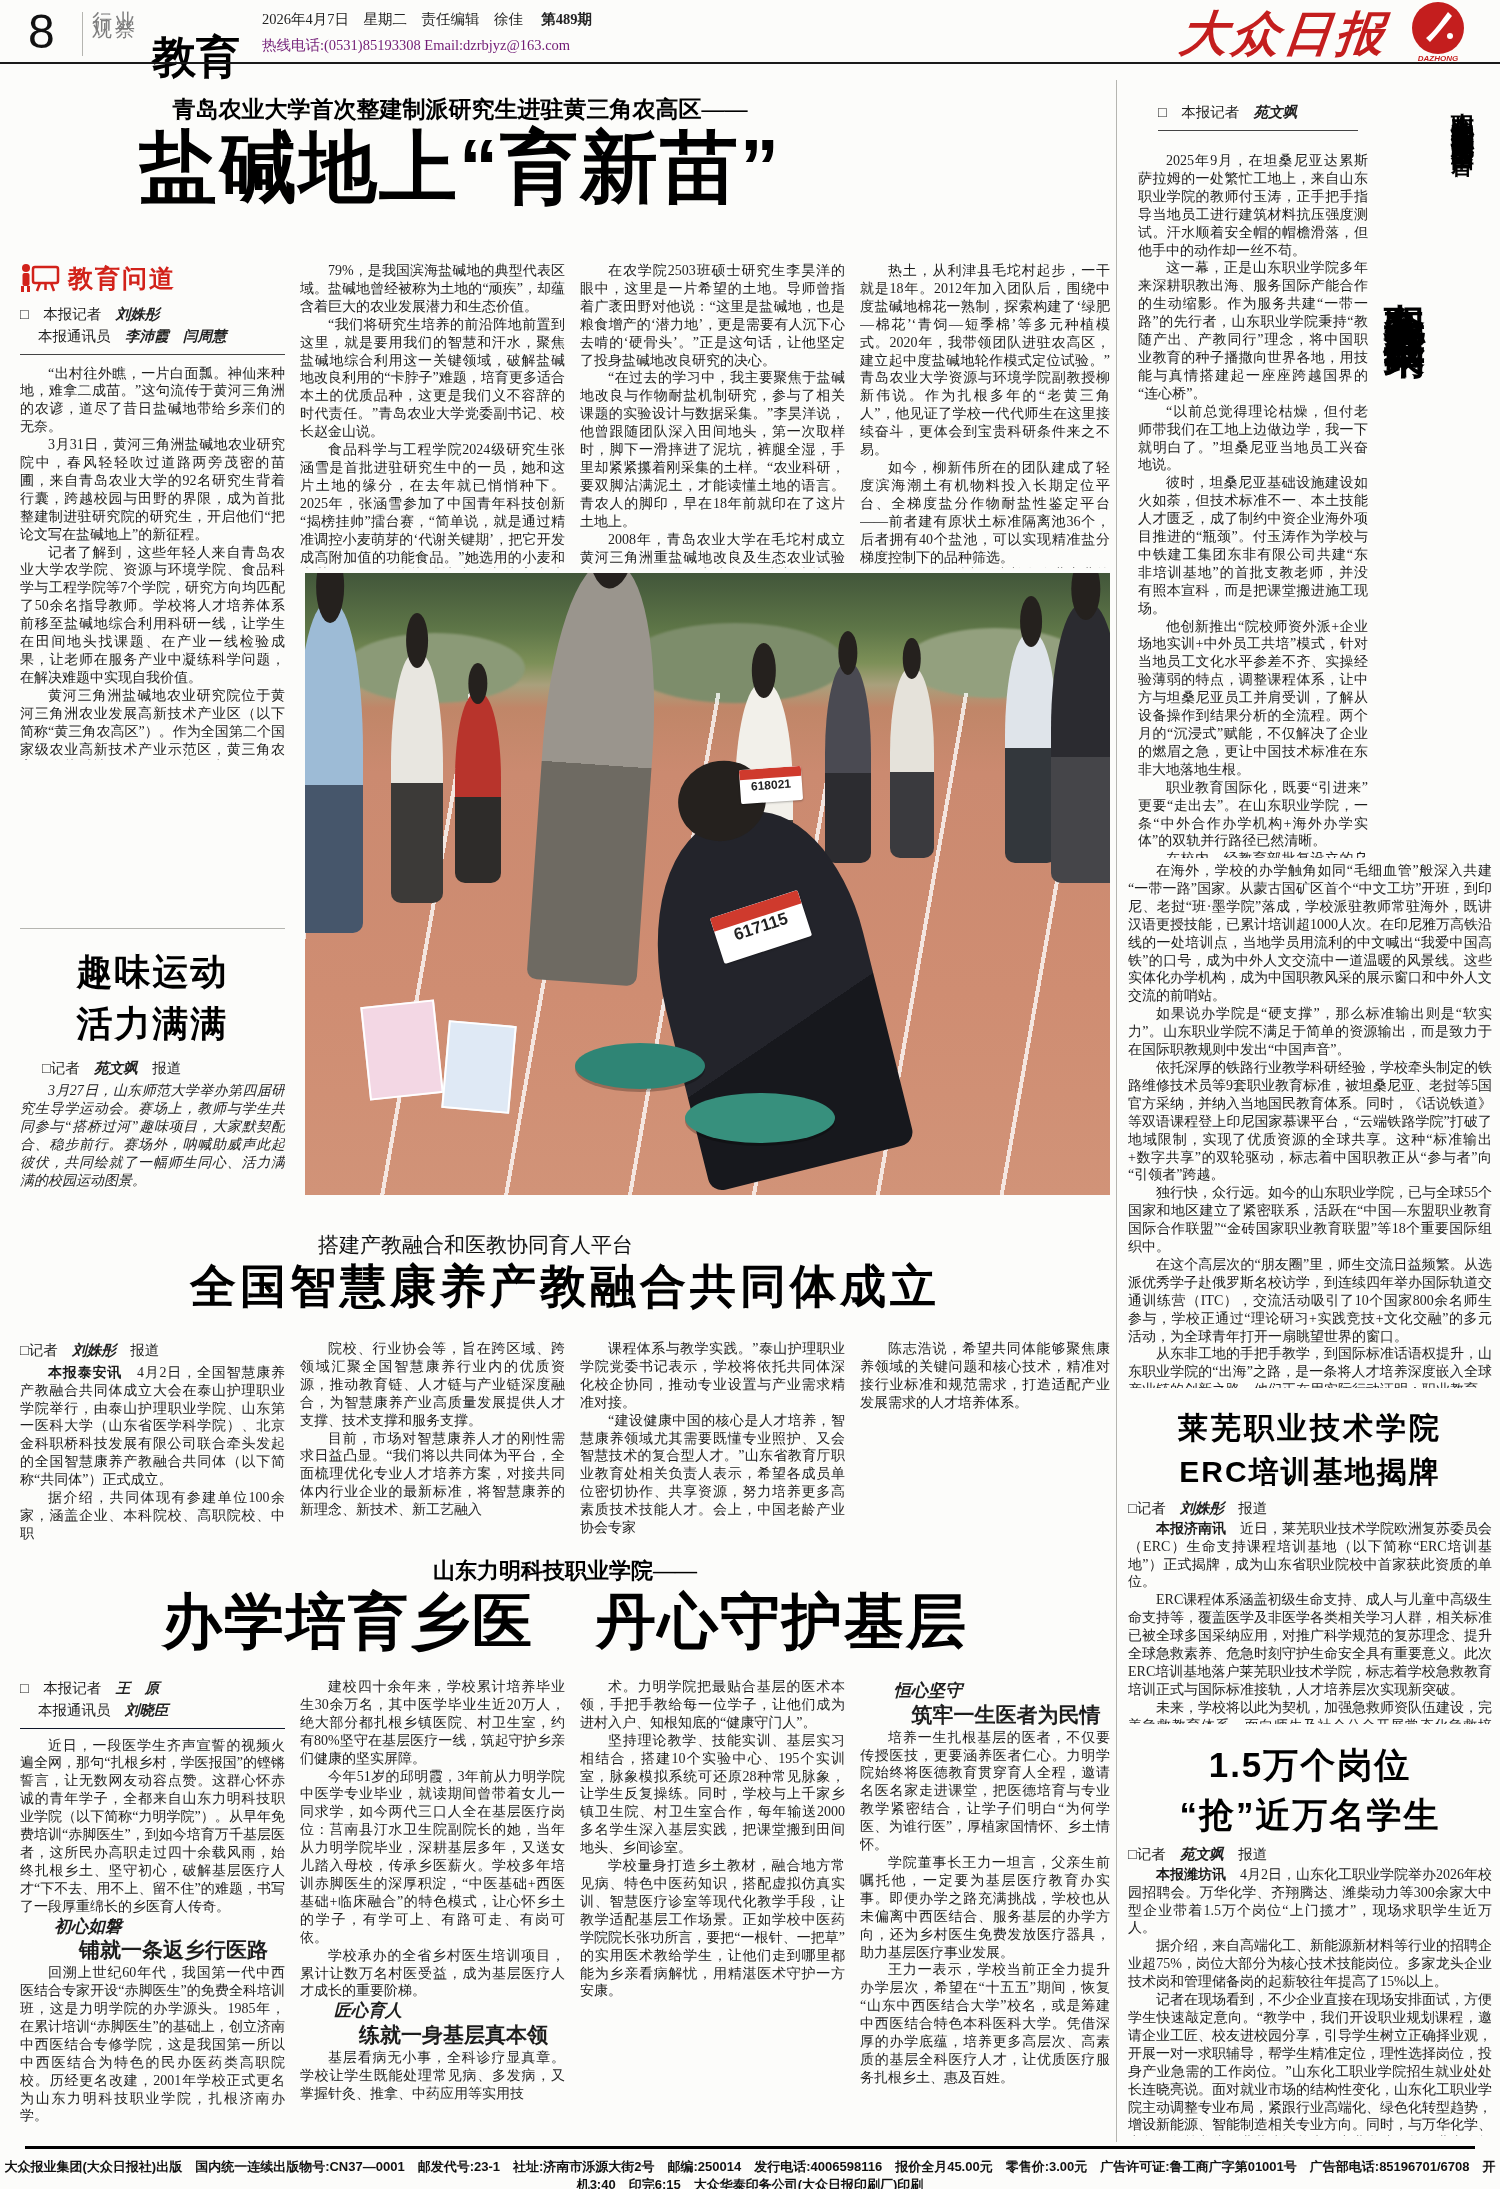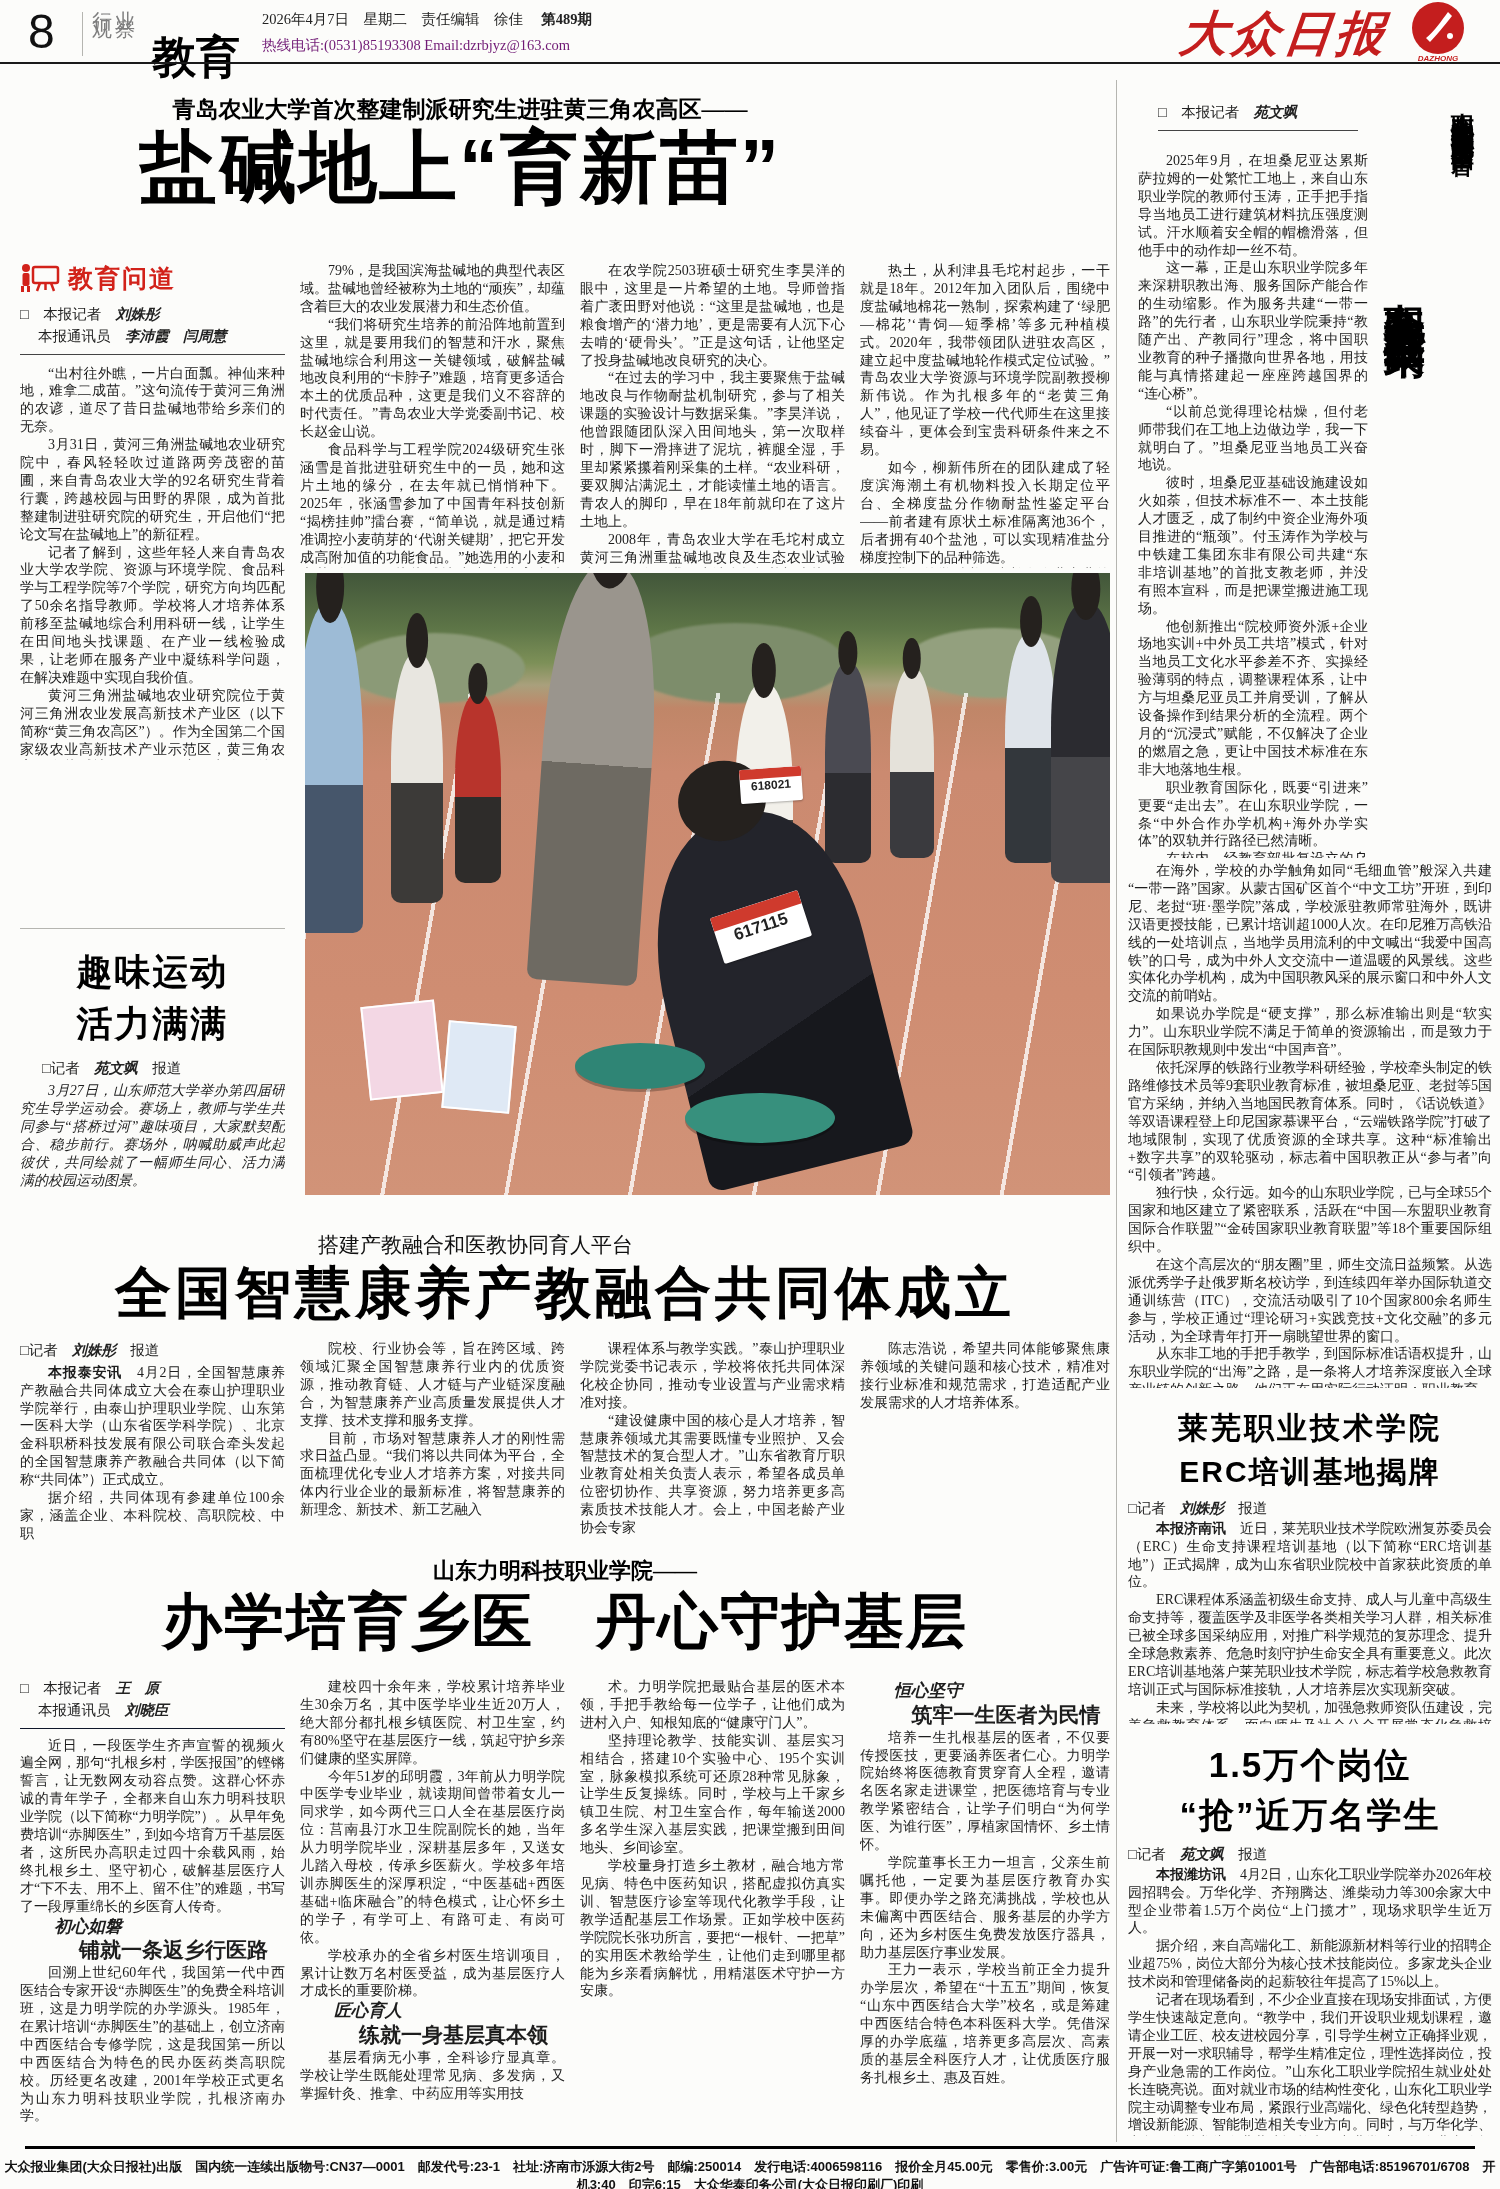--- a/index.html
+++ b/index.html
@@ -141,21 +141,21 @@
   <div class="abs hl center" style="left:20px;top:948px;width:265px;font-size:36px;letter-spacing:2px;">趣味运动</div>
   <div class="abs hl center" style="left:20px;top:1000px;width:265px;font-size:36px;letter-spacing:2px;">活力满满</div>
   <div class="abs byline" style="left:42px;top:1058px;">
     <span>□记者</span>　<span class="nm">苑文飒</span>　<span>报道</span>
   </div>
   <div class="col" style="left:20px;top:1082px;width:265px;height:150px;font-style:italic;">
       <p>3月27日，山东师范大学举办第四届研究生导学运动会。赛场上，教师与学生共同参与“搭桥过河”趣味项目，大家默契配合、稳步前行。赛场外，呐喊助威声此起彼伏，共同绘就了一幅师生同心、活力满满的校园运动图景。</p>
     </div>
 
   <div class="abs" style="left:318px;top:1231px;font-size:21px;color:#111;">搭建产教融合和医教协同育人平台</div>
-  <div class="abs hl center" style="left:20px;top:1256px;width:1090px;font-size:56px;letter-spacing:4px;">全国智慧康养产教融合共同体成立</div>
+  <div class="abs hl center" style="left:20px;top:1256px;width:1090px;font-size:46px;letter-spacing:4px;">全国智慧康养产教融合共同体成立</div>
 
   <div class="col" style="left:20px;top:1340px;width:265px;height:226px;">
     <div class="byline" style="margin-bottom:2px;">
       <span>□记者</span>　<span class="nm">刘姝彤</span>　<span>报道</span>
     </div>
     <p class="noindent" style="text-indent:2em;">
       <b class="dateline">本报泰安讯</b>　<span>4月2日，全国智慧康养产教融合共同体成立大会在泰山护理职业学院举行，由泰山护理职业学院、山东第一医科大学（山东省医学科学院）、北京金科职桥科技发展有限公司联合牵头发起的全国智慧康养产教融合共同体（以下简称“共同体”）正式成立。</span>
     </p>
     <div>
         <p>据介绍，共同体现有参建单位100余家，涵盖企业、本科院校、高职院校、中职</p>

